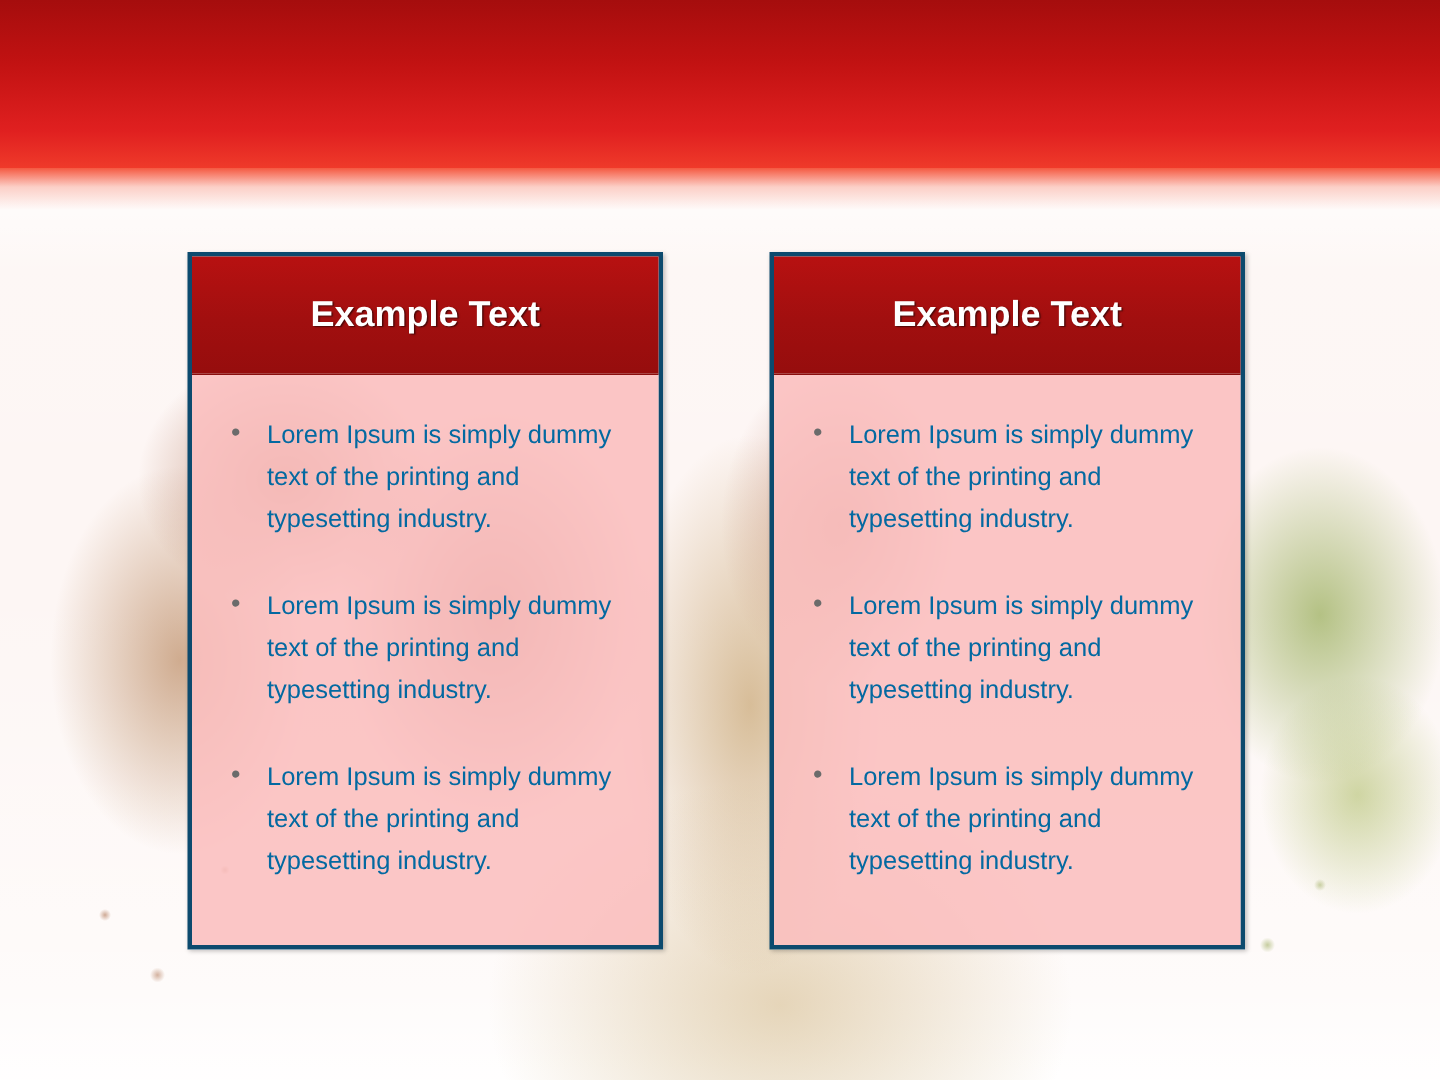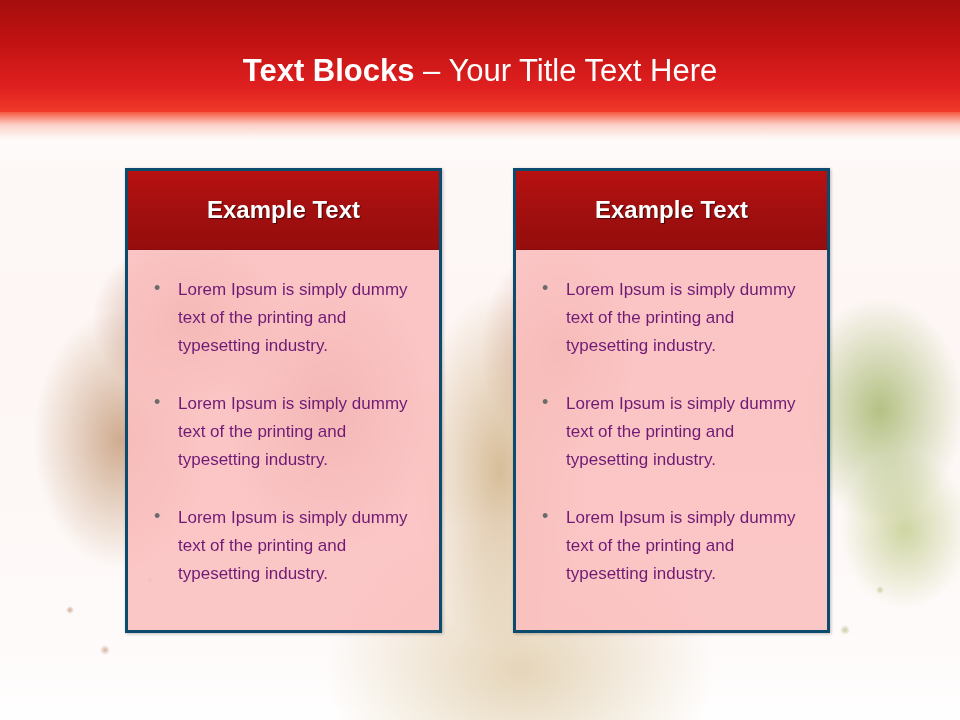--- a/index.html
+++ b/index.html
@@ -130,21 +130,21 @@
     list-style: none;
     margin: 0;
     padding: 0;
   }
   ul.bullets li {
     position: relative;
     padding-left: 32px;
     margin-bottom: 30px;
     font-size: 17px;
     line-height: 28px;
-    color: #701a75;
+    color: #0369a1;
   }
   ul.bullets li:last-child { margin-bottom: 0; }
   ul.bullets li::before {
     content: "\2022";
     position: absolute;
     left: 8px;
     top: -2px;
     font-size: 18px;
     color: #6b6b6b;
   }
@@ -152,23 +152,20 @@
 </head>
 <body>
 
 <div class="slide">
 
   <div class="bg-photo"></div>
 
   <div class="header-band"></div>
   <div class="header-fade"></div>
 
-  <div class="title">
-    <span class="strong">Text Blocks</span><span class="light"> – </span><span class="light">Your Title Text Here</span>
-  </div>
 
   <div class="blocks">
 
     <div class="block block-left">
       <div class="block-head">
         <span class="block-head-text">Example Text</span>
       </div>
       <div class="block-body">
         <ul class="bullets">
           <li>Lorem Ipsum is simply dummy text of the printing and typesetting industry.</li>

